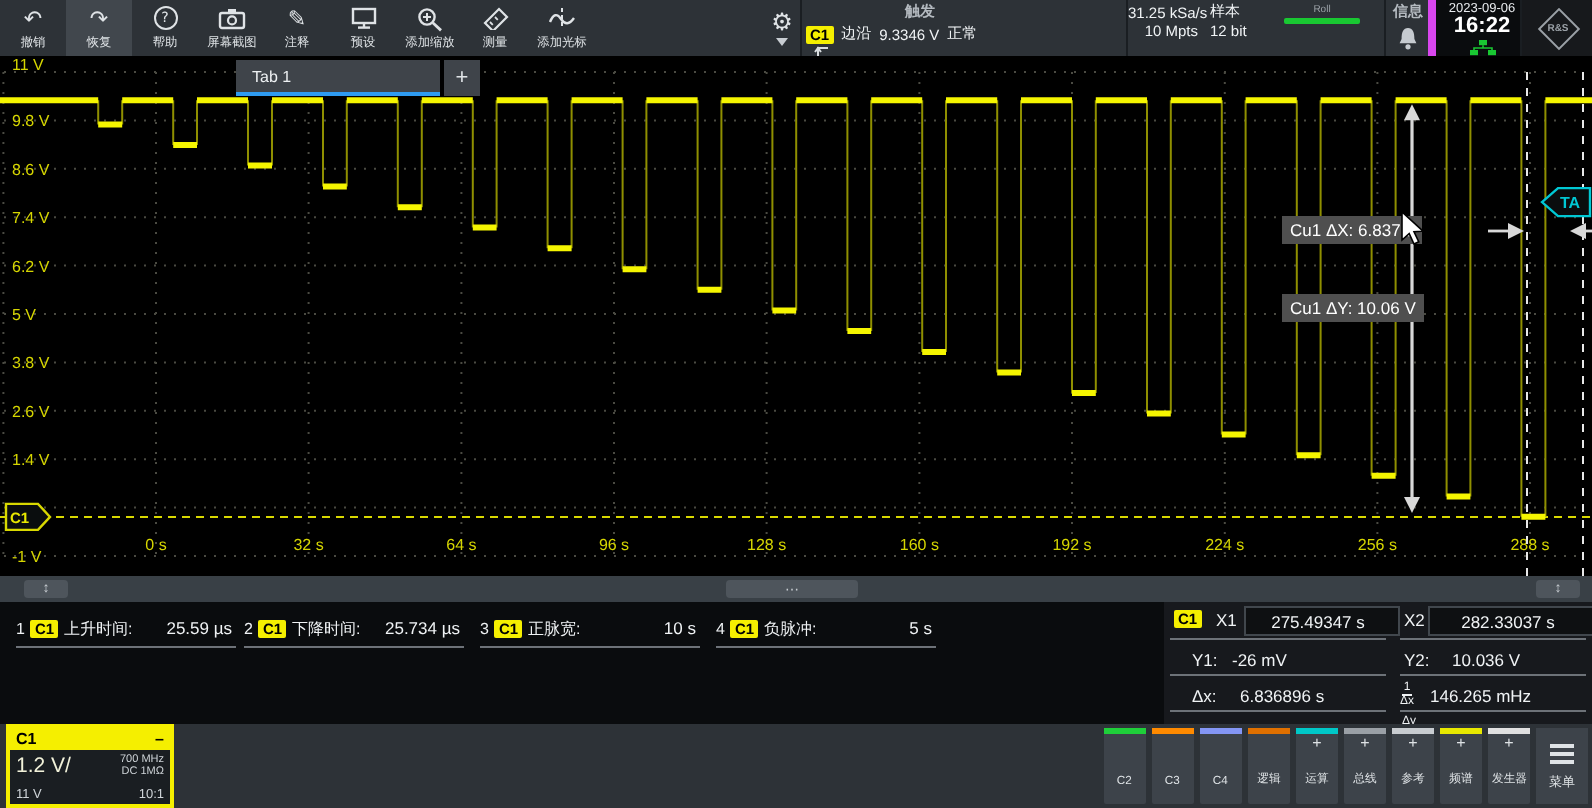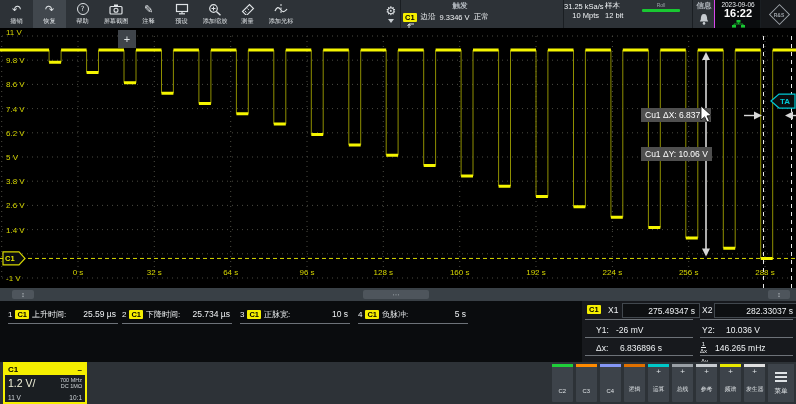--- a/index.html
+++ b/index.html
@@ -22,21 +22,21 @@
   #gearbtn .v{width:0;height:0;border-left:3px solid transparent;border-right:3px solid transparent;
               border-top:4px solid #c8cdd2;margin-top:2px;}
   .hsec{position:absolute;top:0;height:28px;border-left:1px solid #1a1e22;}
   .hsec .stitle{font-size:7.5px;color:#b4bac0;text-align:center;margin-top:1px;font-weight:bold;}
   .hrow{display:flex;align-items:center;font-size:7.5px;color:#f0f3f5;white-space:nowrap;}
   .ybadge{background:#f5ef00;color:#000;font-weight:bold;font-size:7.5px;padding:0 2px;border-radius:1px;}
   #sec-trigger{left:400px;width:118px;}
   #sec-horiz{left:518px;width:45px;margin-top:40px;}
   #sec-acq{left:563px;width:129px;}
   #sec-info{left:692px;width:22px;}
-  #sec-date{left:714px;width:46px;background:#0a0c0e;border-left:1px solid #d946ef;}
+  #sec-date{left:714px;width:46px;background:#0a0c0e;border-left:4px solid #d946ef;}
   #sec-logo{left:760px;width:36px;background:#17191c;display:flex;align-items:center;justify-content:center;}
   #sec-date .d{font-size:6.5px;color:#e8ebee;text-align:center;margin-top:1px;}
   #sec-date .t{font-size:11px;font-weight:bold;color:#fff;text-align:center;line-height:11px;}
   #roll{position:absolute;left:78px;top:2px;width:38px;}
   #roll .rl{font-size:5px;color:#9aa0a6;text-align:center;}
   #roll .rb{height:3px;background:#19c832;border-radius:1px;margin-top:1px;}
   .diamond{width:13px;height:13px;border:1.5px solid #9aa0a6;transform:rotate(45deg);
            display:flex;align-items:center;justify-content:center;}
   .diamond span{transform:rotate(-45deg);font-size:5px;color:#9aa0a6;font-weight:bold;}
   
@@ -54,21 +54,21 @@
          font-size:7px;display:flex;align-items:center;justify-content:center;cursor:pointer;}
   
   #results{position:absolute;left:0;top:301px;width:796px;height:61px;background:#0a0c0e;}
   .mitem{position:absolute;top:4px;width:110px;height:18px;border-bottom:1px solid #6d7278;
          display:flex;align-items:center;font-size:8px;color:#f0f3f5;gap:3px;cursor:pointer;}
   .mitem .mval{margin-left:auto;font-size:8.5px;padding-right:2px;}
   #cursor-panel{position:absolute;left:582px;top:0;width:214px;height:61px;background:#17191d;
                 overflow:hidden;font-size:8.5px;color:#f0f3f5;}
   .cp-underline{position:absolute;height:1px;background:#6d7278;}
   .cbox{position:absolute;background:#0e1012;border:1px solid #41474d;height:13px;
-        display:flex;align-items:center;justify-content:flex-end;padding-right:4px;cursor:text;}
+        display:flex;align-items:center;justify-content:center;padding-right:4px;cursor:text;}
   .frac{display:inline-flex;flex-direction:column;align-items:center;vertical-align:middle;
         font-size:6px;line-height:6px;}
   .frac .ftop{border-bottom:1px solid #f0f3f5;padding:0 1px;}
   
   #dock{position:absolute;left:0;top:362px;width:796px;height:42px;background:#2d3237;}
   #c1badge{position:absolute;left:3px;top:0;width:80px;height:38px;border:2px solid #f5ef00;
            background:#1a1e22;cursor:pointer;}
   #c1badge .bh{height:11px;background:#f5ef00;color:#000;font-size:8px;font-weight:bold;
                display:flex;align-items:center;padding:0 3px;}
   #c1badge .bh .min{margin-left:auto;font-weight:bold;}
@@ -316,20 +316,21 @@
         <g>
 <polygon points="771,73.04567417999999 779,66.04567417999999 795,66.04567417999999 795,80.04567417999999 779,80.04567417999999" fill="#0a0d0e" stroke="#00c8d4" stroke-width="1.2"></polygon>
 <text x="780" y="76.04567417999999" font-size="8" font-weight="bold" fill="#00c8d4">TA</text>
         </g>
         <g>
 <polygon points="3,223.93870099999998 19,223.93870099999998 25,230.43870099999998 19,236.93870099999998 3,236.93870099999998" fill="#0a0d0e" stroke="#d8d800" stroke-width="1.2"></polygon>
 <text x="5" y="233.43870099999998" font-size="7.5" font-weight="bold" fill="#e8e800">C1</text>
         </g>
       </svg>
     <div id="tabbar">
+      <div id="tab1">Tab 1</div>
       <div id="tabadd">+</div>
     </div>
     <div class="ovl-label" style="left:641px;top:80px;">Cu1 ΔX: 6.837 s</div>
     <div class="ovl-label" style="left:641px;top:119px;">Cu1 ΔY: 10.06 V</div>
     <svg width="16" height="18" style="position:absolute;left:700px;top:78px;z-index:9;">
       <polygon points="1,0 1,14 4.6,10.8 7,16 9.4,14.9 7,9.9 11.5,9.6" fill="#fff" stroke="#000" stroke-width="0.8"></polygon>
     </svg>
   </div>
 
   <div id="splitter">

